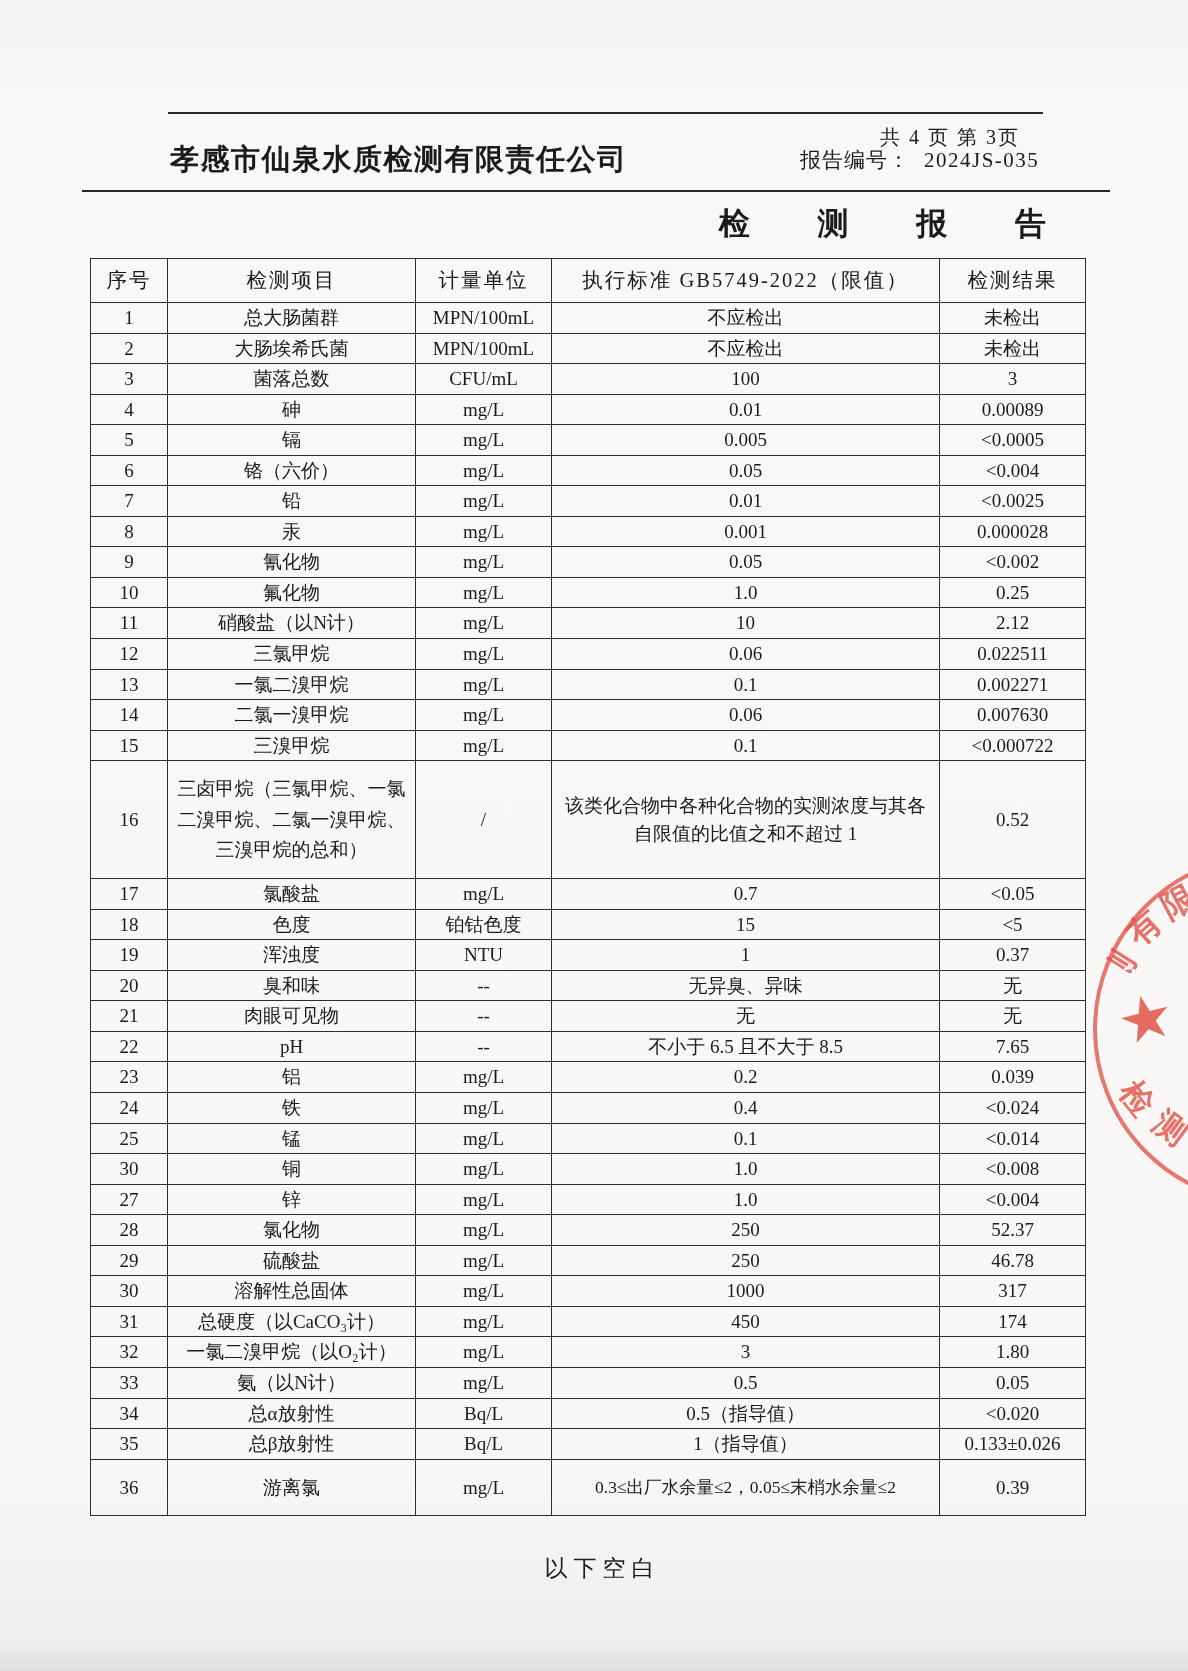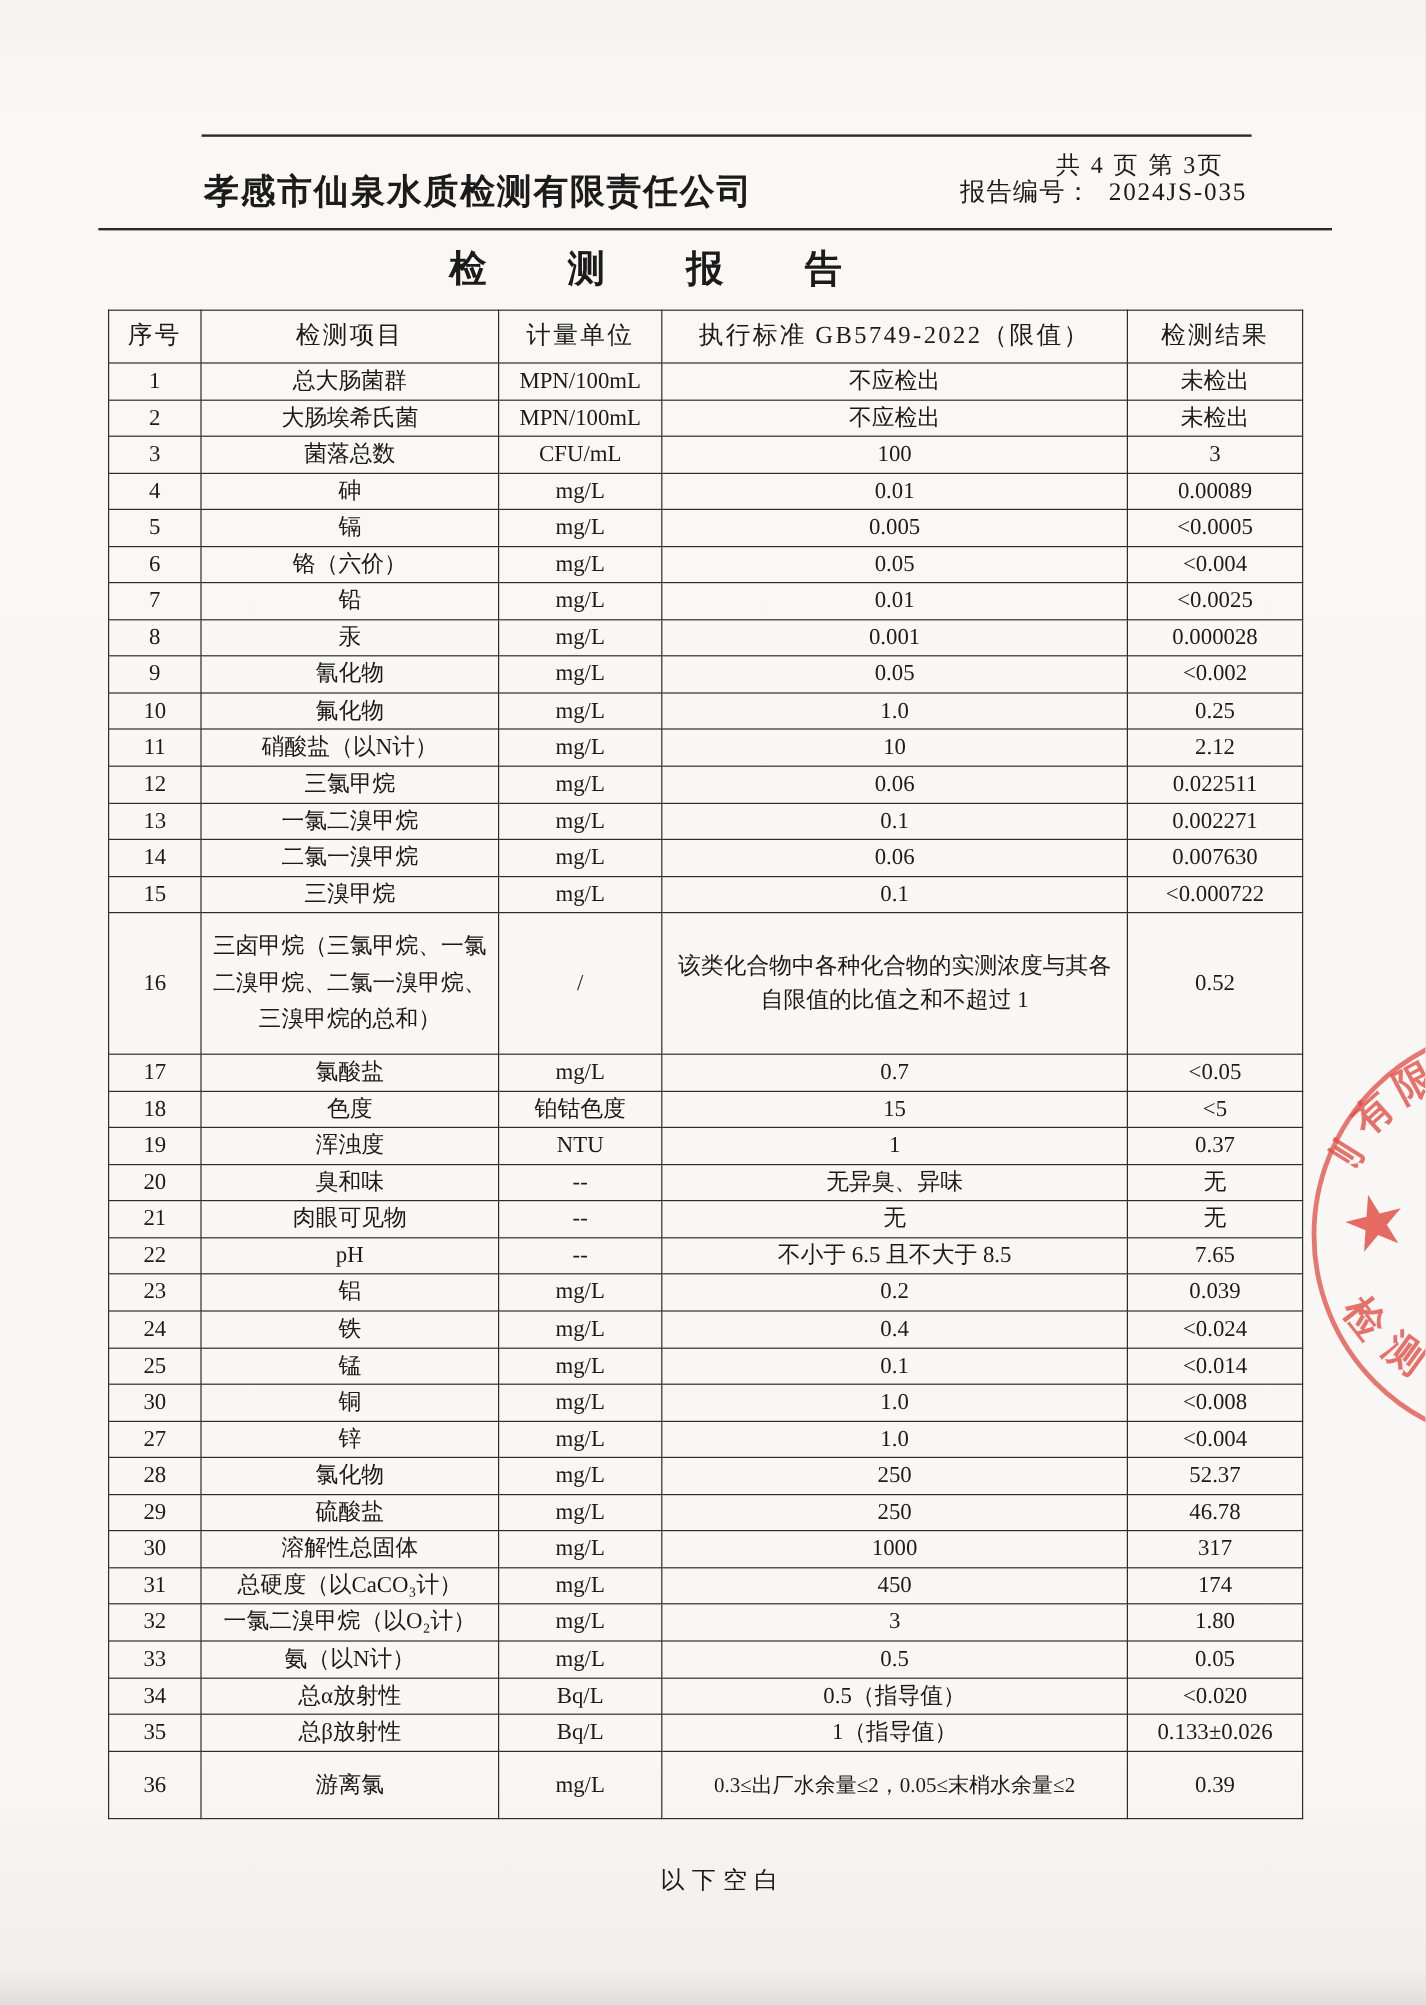--- a/index.html
+++ b/index.html
@@ -52,21 +52,21 @@
   }
   .report-no .num { margin-left: 14px; letter-spacing: 1.5px; }
   .rule-2 {
     position: absolute;
     top: 190px; left: 82px; width: 1028px; height: 0;
     border-top: 2.5px solid #2a2a2a;
   }
   .report-title {
     position: absolute;
     top: 203px; left: 0; width: 1076px;
-    text-align: center;
+    text-align: right;
     font-size: 31px;
     font-weight: bold;
     letter-spacing: 30px;
     text-indent: 30px; 
   }
 
   table.report-table {
     position: absolute;
     top: 258px; left: 90px;
     width: 995px;
@@ -94,21 +94,21 @@
     font-size: 17.5px;
     white-space: nowrap;
     letter-spacing: 0;
     padding: 15px 2px;
   }
 
   .footer-note {
     position: absolute;
     top: 1553px; left: 0; width: 1172px;
     text-align: center;
-    font-size: 20px;
+    font-size: 23px;
     letter-spacing: 6px;
     padding-left: 33px;
   }
 
   
   .stamp { position: absolute; left: 0; top: 0; width: 100%; height: 100%; pointer-events: none; }
   .stamp-ring {
     position: absolute;
     left: 1093px; top: 853px;
     width: 352px; height: 352px;

